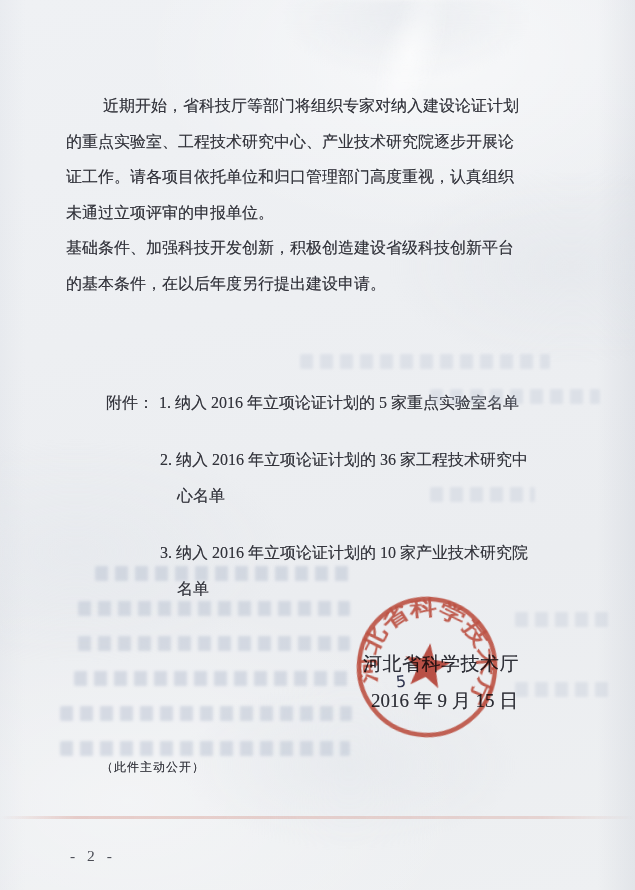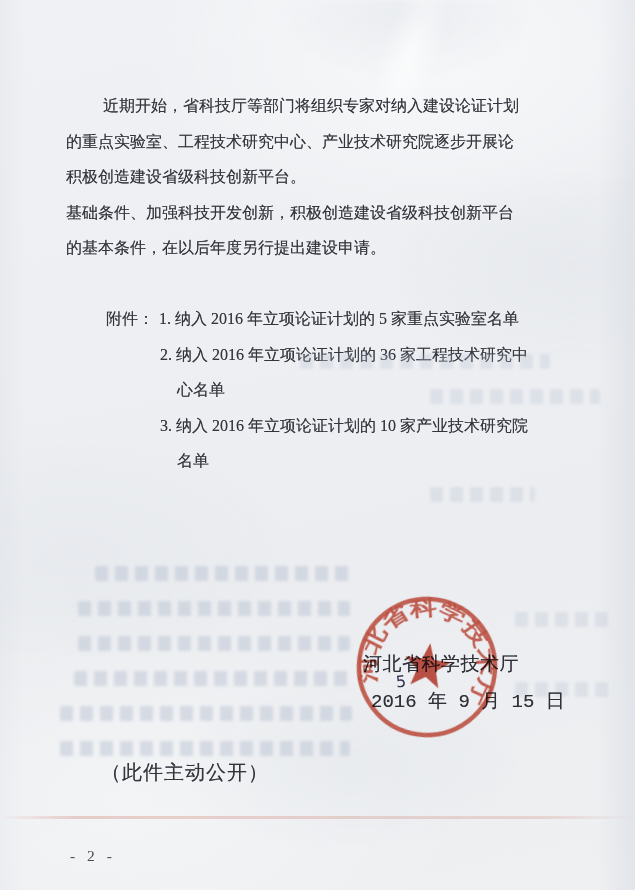--- a/index.html
+++ b/index.html
@@ -21,38 +21,38 @@
     background:
       radial-gradient(ellipse 180px 90px at 64% 2%, rgba(222,226,232,.5), transparent 70%),
       radial-gradient(ellipse 260px 140px at 90% 30%, rgba(220,224,230,.35), transparent 70%),
       radial-gradient(ellipse 300px 160px at 12% 62%, rgba(224,228,234,.35), transparent 70%),
       radial-gradient(ellipse 240px 120px at 55% 86%, rgba(223,227,233,.4), transparent 70%);
     filter:blur(2px);
   }
   .content{position:absolute;left:66px;top:88px;width:518px;color:#33343c;font-size:16px;}
   .row{height:35.5px;line-height:35.5px;white-space:nowrap;}
   .indent{padding-left:37px;}
-  .att-label-row{margin-left:40px;display:flex;}
+  .att-label-row{margin-left:40px;display:flex;margin-top:48px;}
   .att-label{margin-right:5px;}
-  .att-num-row{margin-left:94px;}
+  .att-num-row{margin-left:94px;margin-top:22px;}
   .att-cont-row{margin-left:111px;}
   .soft{text-shadow:0 0 .5px rgba(51,52,60,.55);}
 
   .sig-agency{position:absolute;left:363px;top:651px;font-size:19px;letter-spacing:.5px;color:#2e2f37;z-index:2;}
-  .sig-date{position:absolute;left:371px;top:688px;font-size:19px;color:#2e2f37;z-index:2;font-family:Liberation Mono, monospace;}
+  .sig-date{position:absolute;left:371px;top:688px;font-size:19px;color:#2e2f37;z-index:2;}
   .hand-mark{position:absolute;left:396px;top:672px;font-size:16px;color:#2f3550;transform:rotate(-6deg);z-index:4;font-family:"DejaVu Sans",sans-serif;}
 
   .seal{position:absolute;left:342px;top:582px;z-index:3;mix-blend-mode:multiply;opacity:.88;
         transform:rotate(8deg);filter:blur(.3px);}
   .seal-ring{fill:none;stroke:#c5402e;stroke-width:4.5;opacity:.9;}
   .seal-arc-text{fill:#c5402e;font-size:21px;font-weight:bold;opacity:.92;
         font-family:"Liberation Serif","DejaVu Serif",serif;}
   .seal-star{fill:#bd3425;opacity:.95;}
 
-  .footer-note{position:absolute;left:101px;top:759px;font-size:20px;color:#33343c;letter-spacing:1px;}
+  .footer-note{position:absolute;left:101px;top:759px;font-size:12px;color:#33343c;letter-spacing:1px;}
   .page-number{position:absolute;left:70px;top:847px;font-size:15.5px;color:#4a4c55;letter-spacing:4px;font-family:"Liberation Serif",serif;}
 
   
   .ghost{position:absolute;height:15px;border-radius:2px;pointer-events:none;
     background:repeating-linear-gradient(90deg, #b6bfd0 0 13px, rgba(0,0,0,0) 13px 20px);
     filter:blur(1.6px);opacity:.45;}
   .ghost.f{opacity:.28;}
 
   .crease{position:absolute;left:0;top:816px;width:635px;height:3px;
     background:linear-gradient(90deg, rgba(214,150,140,0) 0%, rgba(210,140,128,.38) 12%, rgba(212,146,134,.3) 85%, rgba(214,150,140,0) 100%);
@@ -64,21 +64,22 @@
 </head>
 <body>
 
 <div class="page">
   <div class="mottle"></div>
   <div class="crease-top"></div>
 
   <div class="content soft">
     <div class="row indent">近期开始，省科技厅等部门将组织专家对纳入建设论证计划</div>
     <div class="row">的重点实验室、工程技术研究中心、产业技术研究院逐步开展论</div>
-    <div class="row">积极创造建设省级科技创新平台。</div>
+    <div class="row">证工作。请各项目依托单位和归口管理部门高度重视，认真组织</div>
+    <div class="row">未通过立项评审的申报单位。</div>
     <div class="row">基础条件、加强科技开发创新，积极创造建设省级科技创新平台</div>
     <div class="row">的基本条件，在以后年度另行提出建设申请。</div>
     <div class="row"></div>
     <div class="row att-label-row">
       <span class="att-label">附件：</span>
       <span>1. 纳入 2016 年立项论证计划的 5 家重点实验室名单</span>
     </div>
     <div class="row att-num-row">2. 纳入 2016 年立项论证计划的 36 家工程技术研究中</div>
     <div class="row att-cont-row">心名单</div>
     <div class="row att-num-row">3. 纳入 2016 年立项论证计划的 10 家产业技术研究院</div>

